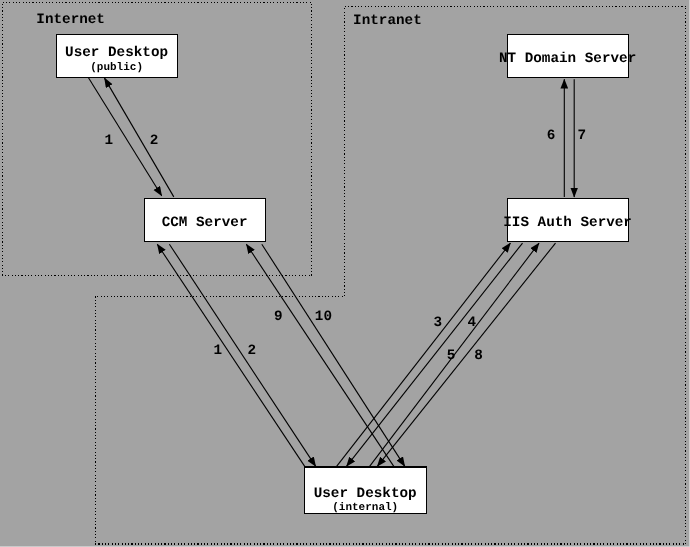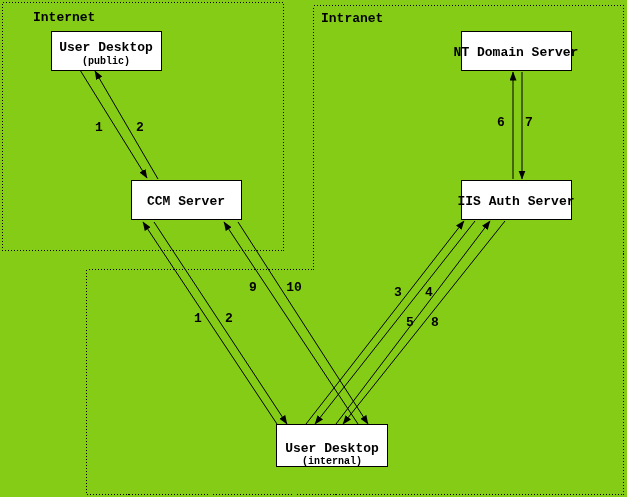--- a/index.html
+++ b/index.html
@@ -1,16 +1,16 @@
 <!DOCTYPE html>
 <html><head>
 <meta charset="utf-8">
 <style>
   html,body{margin:0;padding:0;background:#fff;}
-  .canvas{position:relative;width:627px;height:497px;background:#84cc16;overflow:hidden;}
+  .canvas{position:relative;width:627px;height:497px;background:#a3a3a3;overflow:hidden;}
   svg{display:block;}
   .zone-outline{fill:none;stroke:#000;stroke-width:1;stroke-dasharray:1,2;shape-rendering:crispEdges;}
   .node-box{fill:#fff;stroke:#000;stroke-width:1;shape-rendering:crispEdges;}
   .edge-line{stroke:#000;stroke-width:1;fill:none;}
   text{fill:#000;font-family:"Liberation Mono","DejaVu Sans Mono",monospace;font-weight:bold;}
   .zone-label{font-size:13px;}
   .node-title{font-size:13px;text-anchor:middle;white-space:pre;}
   .node-subtitle{font-size:10px;text-anchor:middle;}
   .edge-label{font-size:13px;text-anchor:middle;}
 </style>

